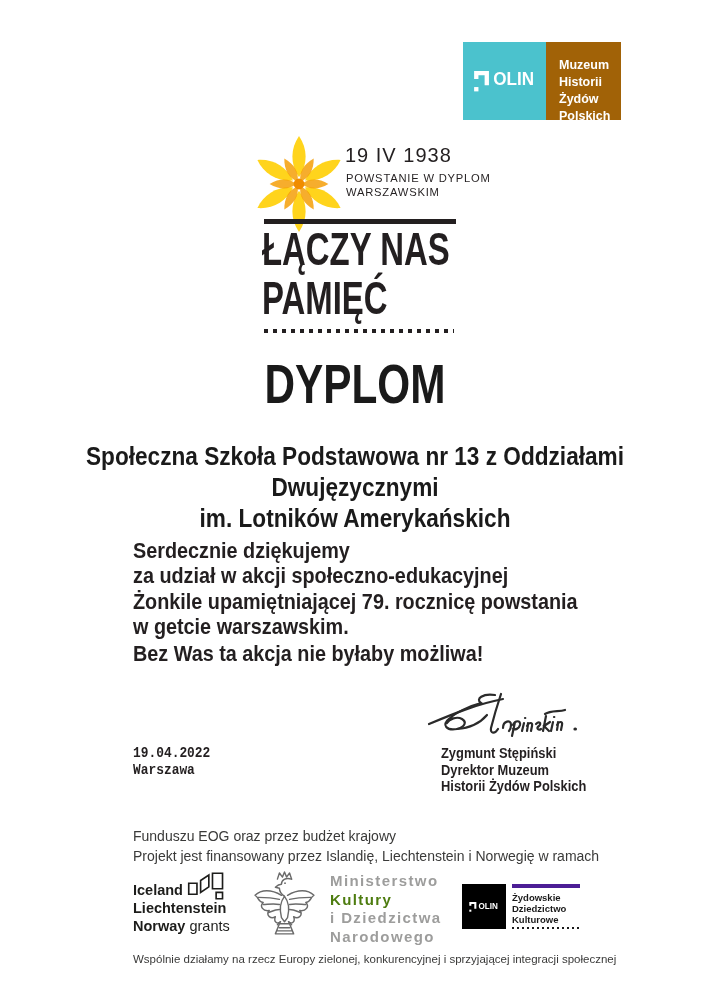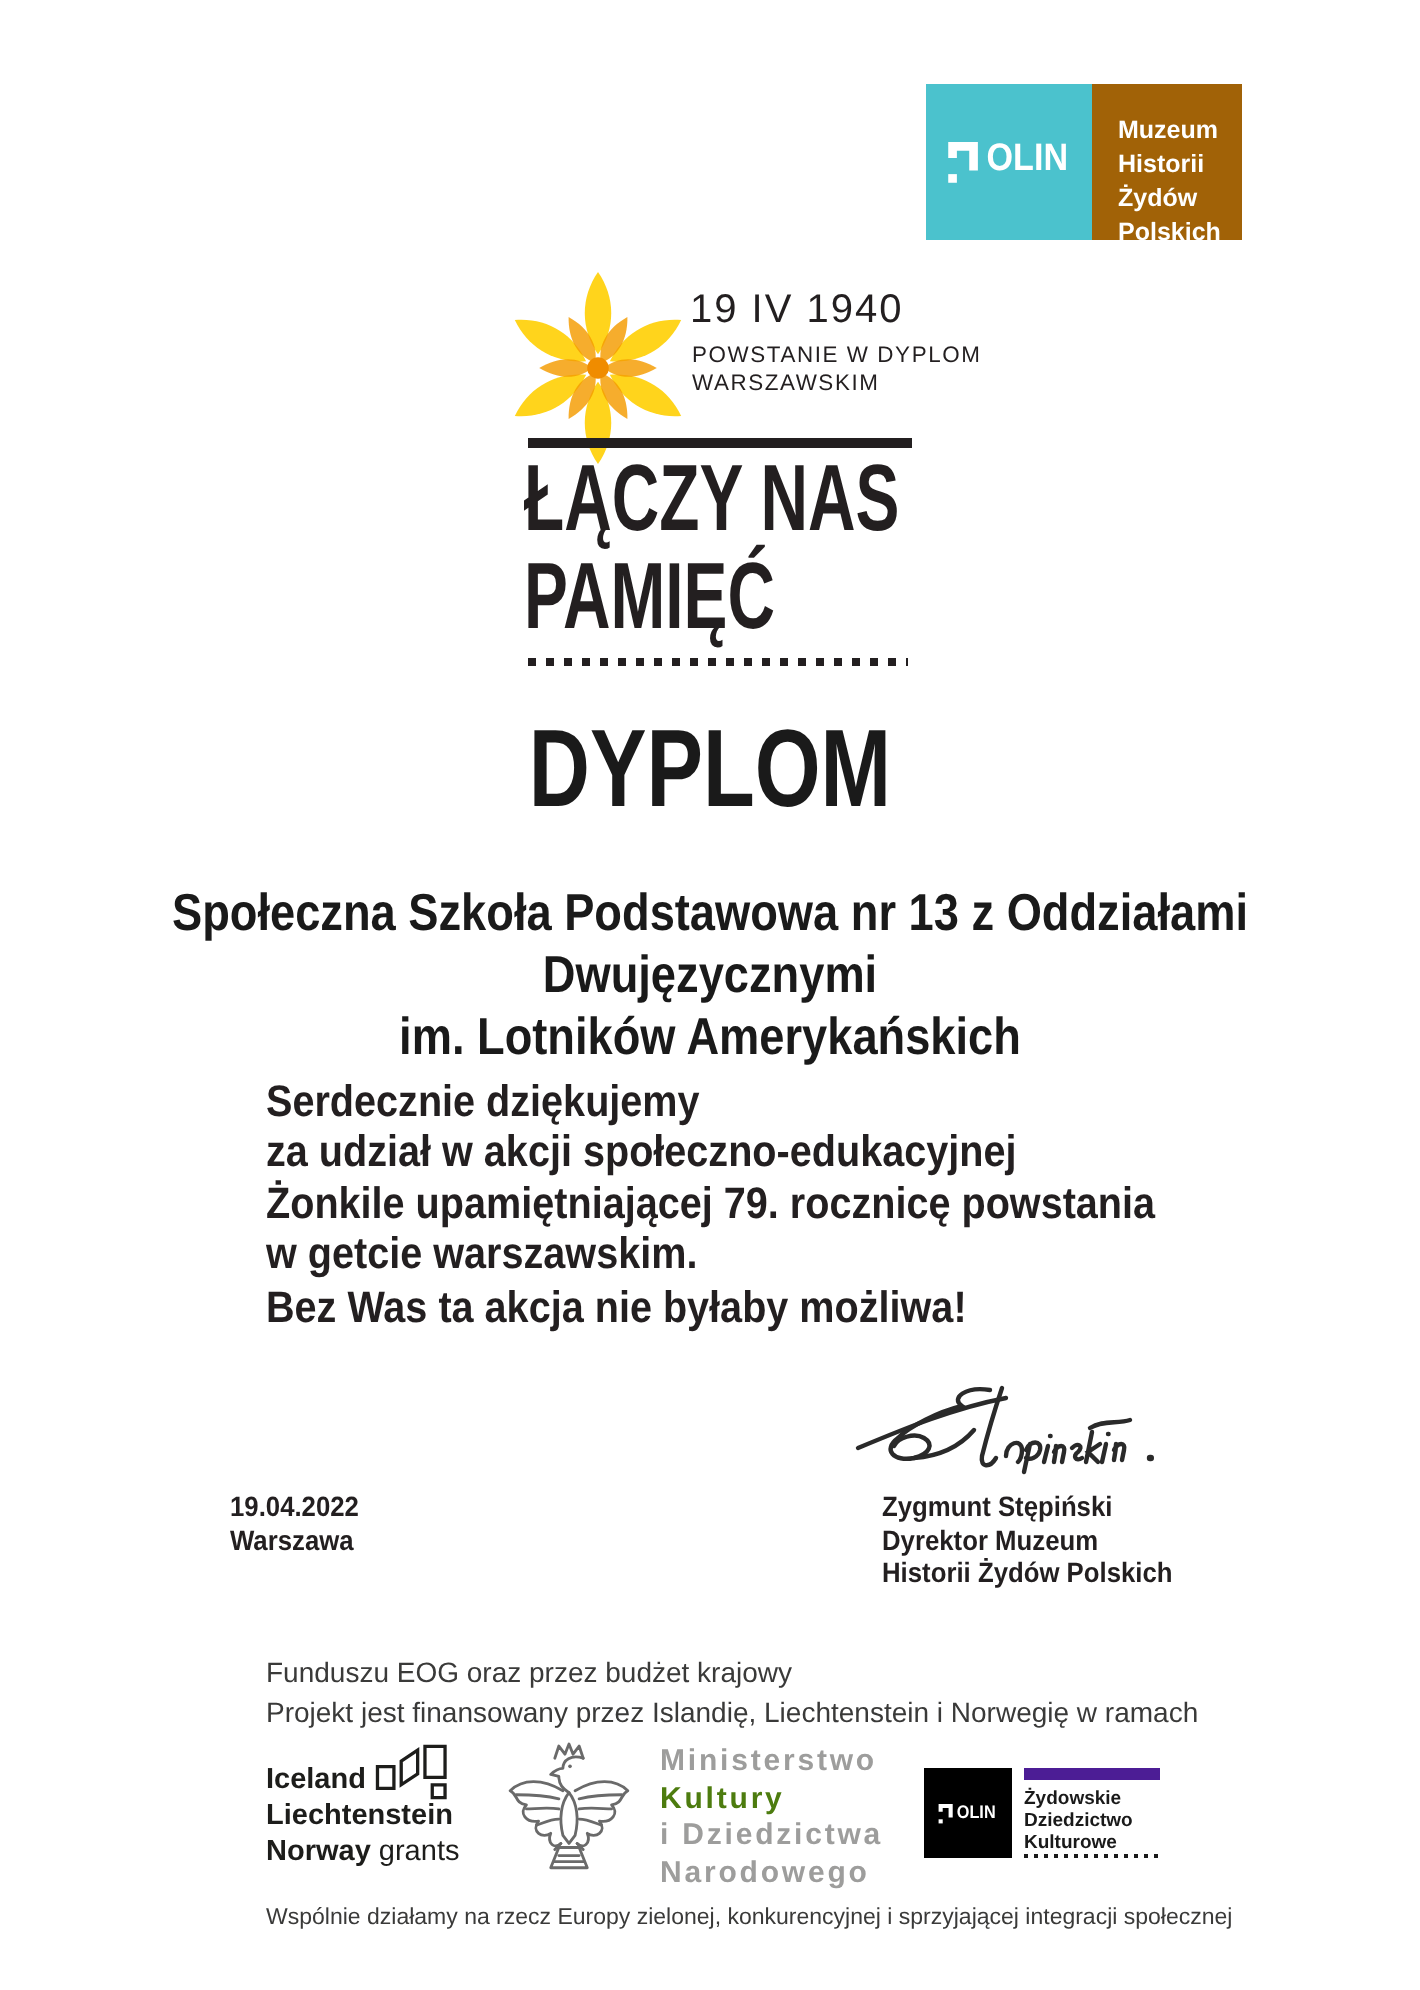--- a/index.html
+++ b/index.html
@@ -34,38 +34,38 @@
   
   .bodytext{position:absolute;left:133px;top:538px;font-weight:bold;font-size:22px;line-height:25.4px;
             transform:scaleX(.90);transform-origin:left top;white-space:nowrap;color:#231f20;}
   .closing{position:absolute;left:133px;top:641px;font-weight:bold;font-size:22px;
             transform:scaleX(.90);transform-origin:left top;white-space:nowrap;color:#231f20;}
 
   
   .sig{position:absolute;left:425px;top:688px;width:168px;height:60px;}
   .smallcond{font-weight:bold;font-size:14px;line-height:16.5px;transform:scaleX(.92);
              transform-origin:left top;white-space:nowrap;color:#231f20;}
-  .dateblock{position:absolute;left:115px;top:745px;}
+  .dateblock{position:absolute;left:133px;top:745px;font-family:Liberation Mono, monospace;}
   .nameblock{position:absolute;left:441px;top:745px;}
 
   
   .funding{position:absolute;left:133px;top:826px;font-size:14px;line-height:20px;color:#3a3a39;}
   .footer-note{position:absolute;left:133px;top:953px;font-size:11.5px;color:#3a3a39;}
 
   
   .eea-text{position:absolute;left:133px;top:881px;font-size:14.5px;font-weight:bold;line-height:18px;color:#1d1d1b;}
   .eea-text .grants{font-weight:normal;}
   .eea-mark{position:absolute;left:186px;top:870px;width:42px;height:32px;}
   .eagle{position:absolute;left:251px;top:871px;width:67px;height:71px;}
   .ministry{position:absolute;left:330px;top:872px;font-size:15px;font-weight:bold;letter-spacing:1.4px;
             line-height:18.5px;color:#9d9d9c;}
   .ministry .dark{color:#4d7c0f;}
   .jh-square{position:absolute;left:462px;top:884px;width:44px;height:45px;background:#000;
              display:flex;align-items:center;justify-content:center;}
-  .jh-text{position:absolute;left:512px;top:884px;width:68px;height:45px;border-top:6px solid #4c1d95;
+  .jh-text{position:absolute;left:512px;top:884px;width:68px;height:45px;border-top:4px solid #4c1d95;
            font-size:9.5px;font-weight:bold;line-height:11.2px;color:#1a1a1a;padding-top:4px;box-sizing:border-box;}
   .jh-dotted{position:absolute;left:512px;top:927px;width:68px;height:2px;
            background:repeating-linear-gradient(90deg,#1a1a1a 0 2px,transparent 2px 5px);}
 </style>
 </head>
 <body>
 
 <div class="page">
 
   <div class="logo-top">
@@ -97,21 +97,21 @@
       <path d="M50 20 C56 30 56 40 50 47 C44 40 44 30 50 20 Z" transform="rotate(30 50 50)"></path>
       <path d="M50 20 C56 30 56 40 50 47 C44 40 44 30 50 20 Z" transform="rotate(90 50 50)"></path>
       <path d="M50 20 C56 30 56 40 50 47 C44 40 44 30 50 20 Z" transform="rotate(150 50 50)"></path>
       <path d="M50 20 C56 30 56 40 50 47 C44 40 44 30 50 20 Z" transform="rotate(210 50 50)"></path>
       <path d="M50 20 C56 30 56 40 50 47 C44 40 44 30 50 20 Z" transform="rotate(270 50 50)"></path>
       <path d="M50 20 C56 30 56 40 50 47 C44 40 44 30 50 20 Z" transform="rotate(330 50 50)"></path>
     </g>
     <circle cx="50" cy="50" r="5.5" fill="#f08c00"></circle>
   </svg>
 
-  <div class="emblem-date">19 IV 1940</div>
+  <div class="emblem-date">19 IV 1938</div>
   <div class="emblem-sub">
     <div>POWSTANIE W DYPLOM</div>
     <div>WARSZAWSKIM</div>
   </div>
 
   <div class="rule-solid"></div>
   <div class="slogan">
     <div>ŁĄCZY NAS</div>
     <div>PAMIĘĆ</div>
   </div>

